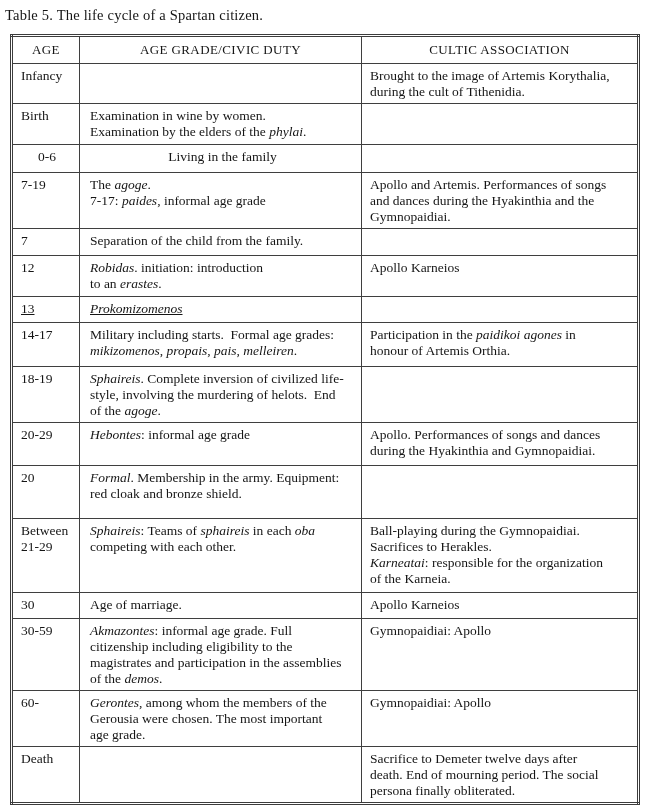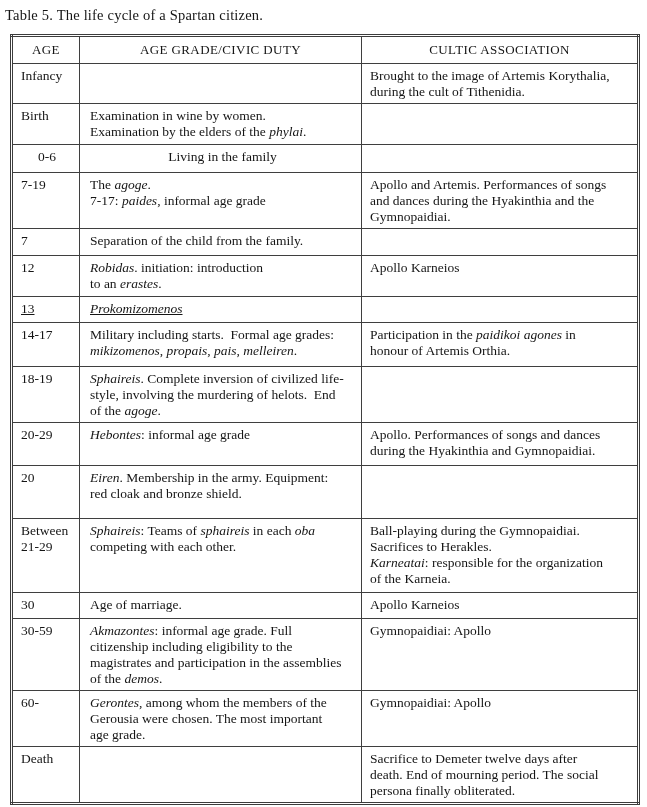--- a/index.html
+++ b/index.html
@@ -204,21 +204,21 @@
           <td class="cultic">
             <div class="line">Apollo. Performances of songs and dances</div>
             <div class="line">during the Hyakinthia and Gymnopaidiai.</div>
           </td>
         </tr>
         <tr>
           <td class="age">
             <div class="line">20</div>
           </td>
           <td class="duty">
-            <div class="line"><i>Eiren</i>. Membership in the army. Equipment:</div>
+            <div class="line"><i>Formal</i>. Membership in the army. Equipment:</div>
             <div class="line">red cloak and bronze shield.</div>
           </td>
           <td class="cultic"></td>
         </tr>
         <tr>
           <td class="age">
             <div class="line">Between</div>
             <div class="line">21-29</div>
           </td>
           <td class="duty">

